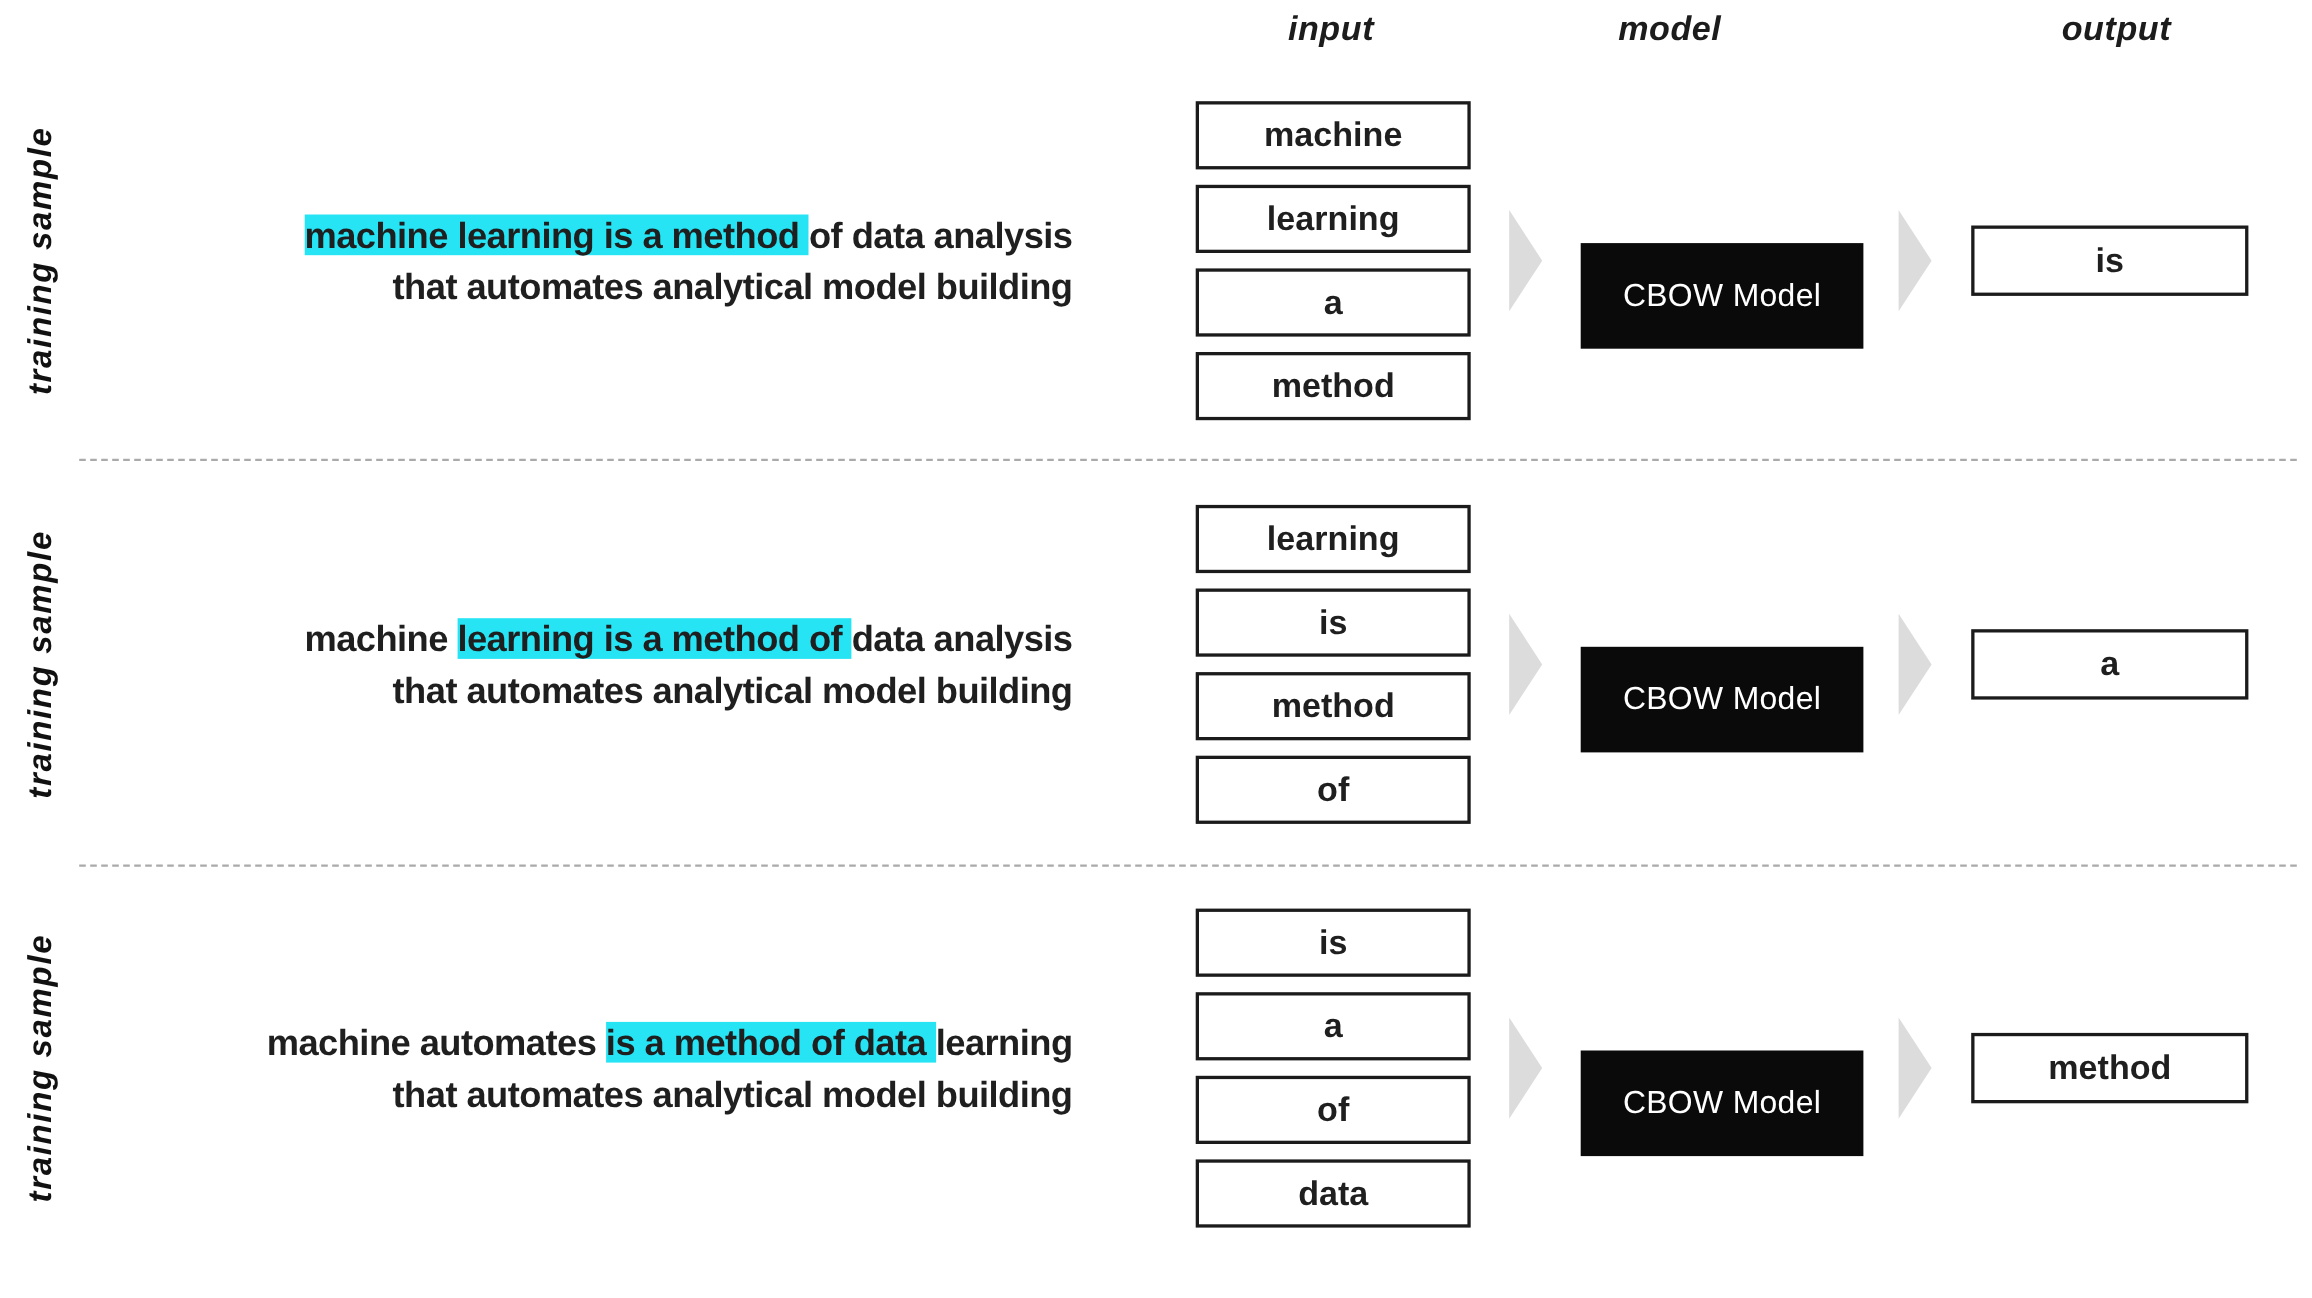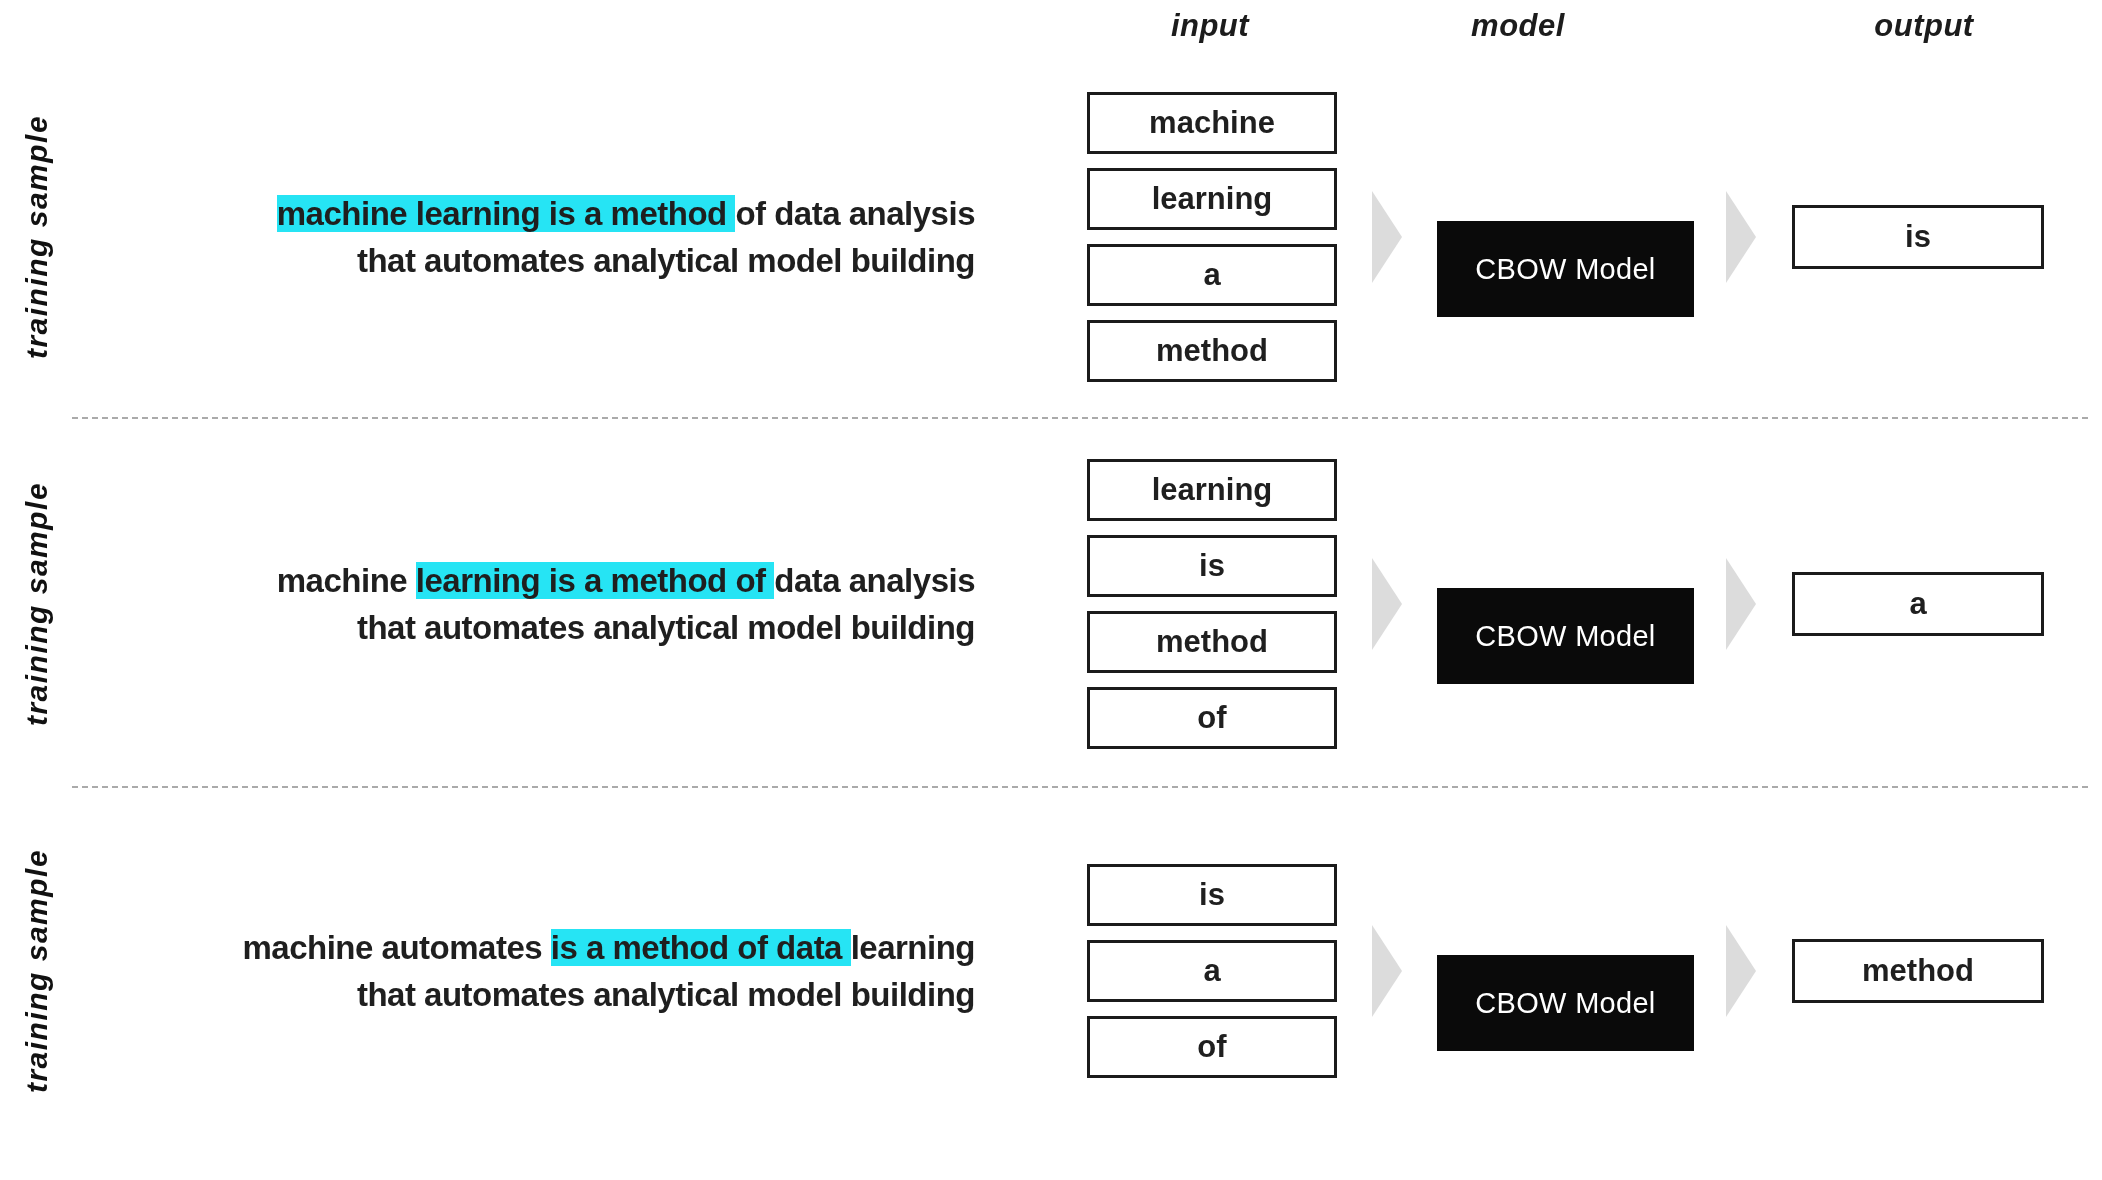--- a/index.html
+++ b/index.html
@@ -151,20 +151,21 @@
 
     <div class="sentence">
       <div class="line"><span>machine automates </span><span class="hl">is a method of data </span><span>learning</span></div>
       <div class="line"><span>that automates analytical model building</span></div>
     </div>
 
     <div class="inputs">
       <div class="word-box">is</div>
       <div class="word-box">a</div>
       <div class="word-box">of</div>
+      <div class="word-box">data</div>
     </div>
 
     <div class="arrow arrow-1"></div>
     <div class="model-box">CBOW Model</div>
     <div class="arrow arrow-2"></div>
     <div class="output-box">method</div>
   </section>
 
 </div>
 

